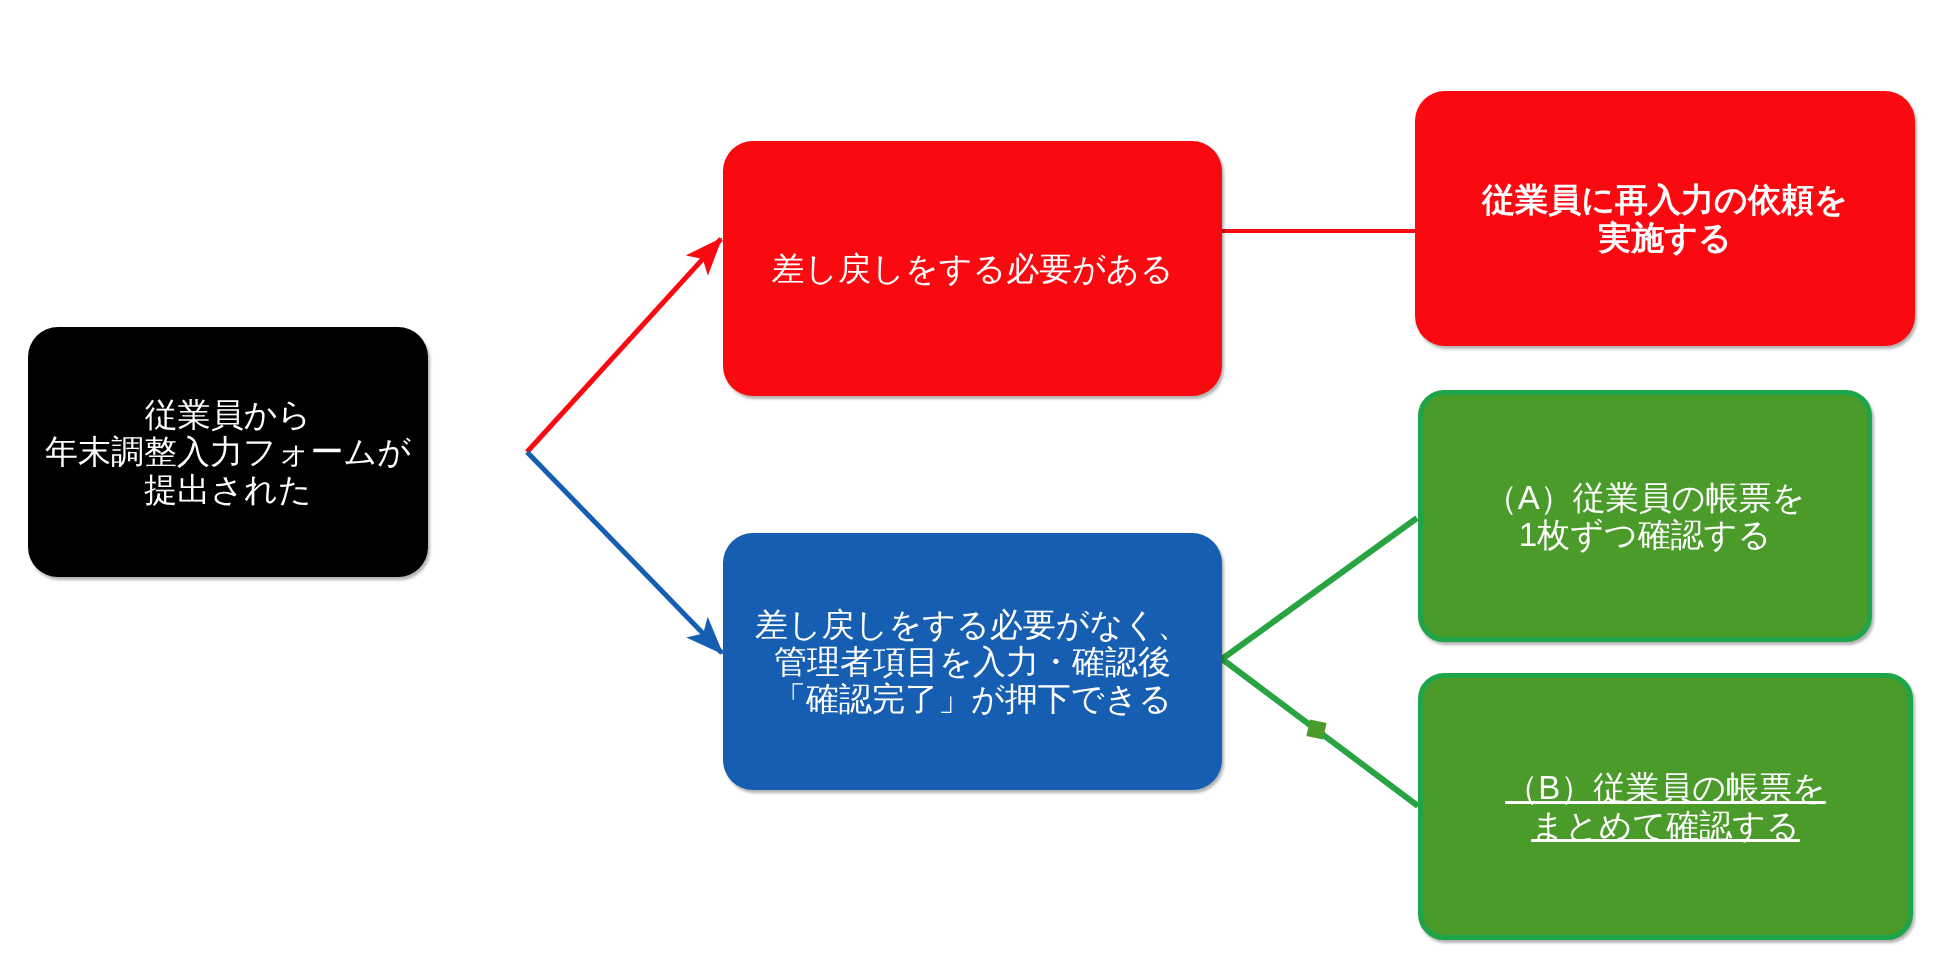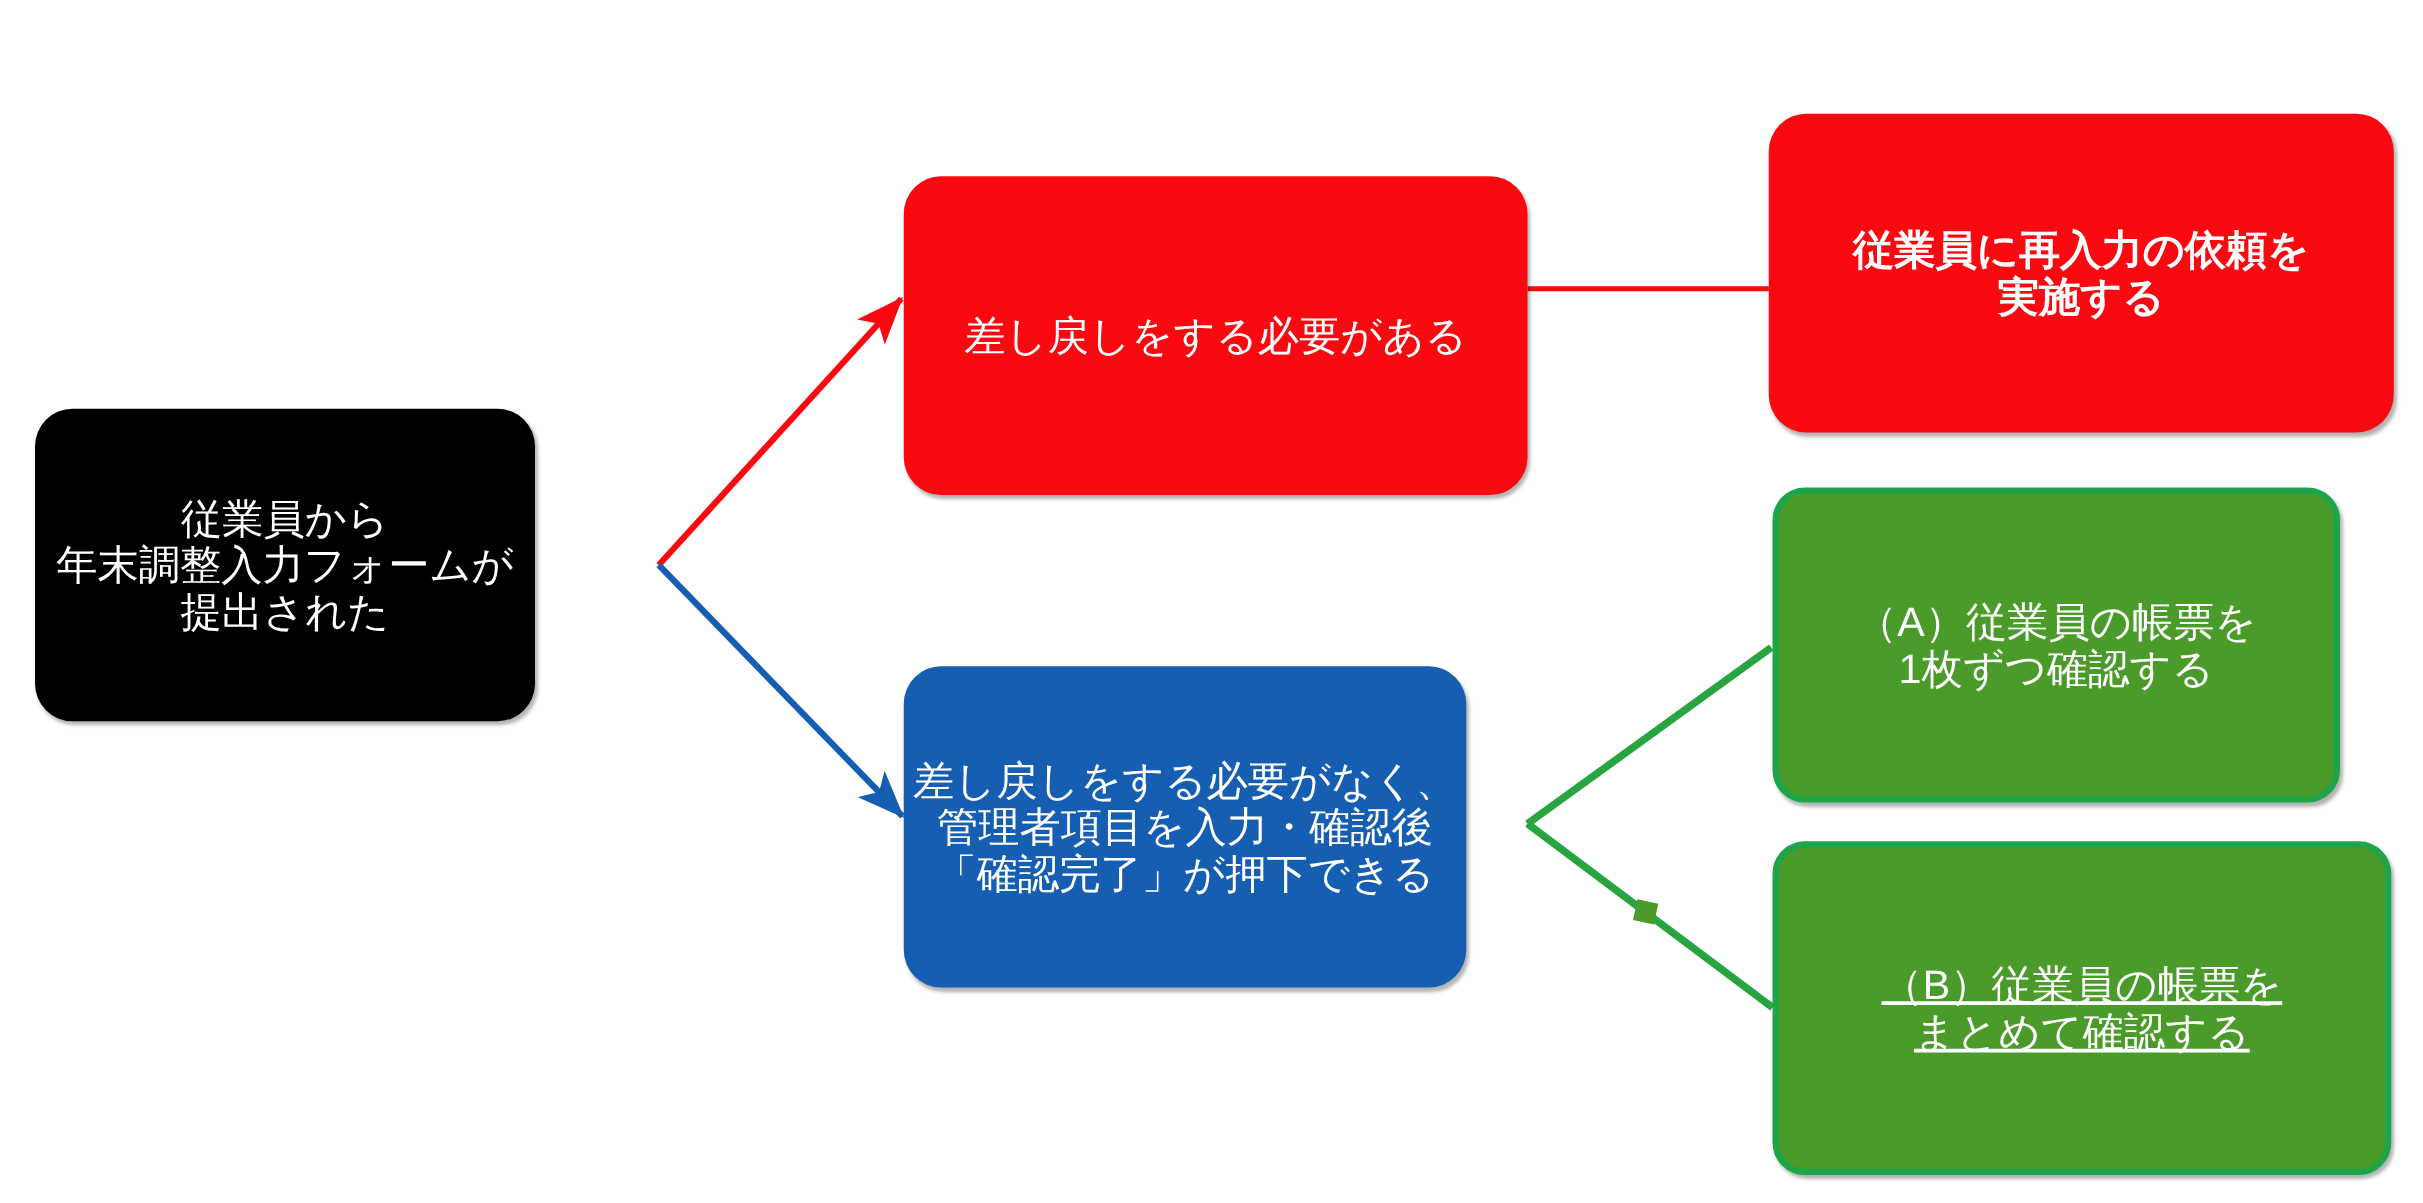--- a/index.html
+++ b/index.html
@@ -44,21 +44,21 @@
     left: 723px; top: 105px; width: 499px; height: 255px;
     background: var(--red-node, #fa0a10);
     margin-top: 36px;
   }
   .node--request-reinput {
     left: 1415px; top: 91px; width: 500px; height: 255px;
     background: var(--red-node, #fa0a10);
     font-weight: bold;
   }
   .node--no-return {
-    left: 723px; top: 533px; width: 450px; height: 257px;
+    left: 723px; top: 533px; width: 499px; height: 257px;
     background: var(--blue-node, #155eb2);
     text-align: center;
   }
   .node--option-a {
     left: 1418px; top: 390px; width: 454px; height: 252px;
     background: var(--green-node-fill, #4a9b2a);
     border: 5px solid var(--green-node-border, #1ea449);
     border-radius: 26px;
   }
   .node--option-b {

